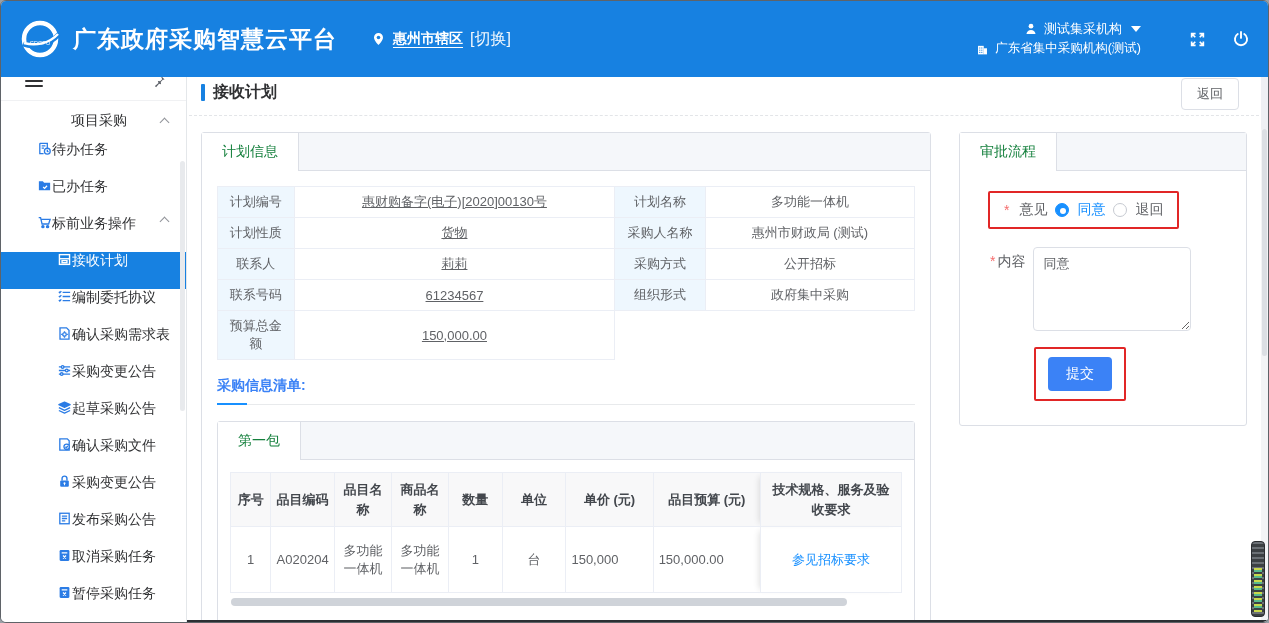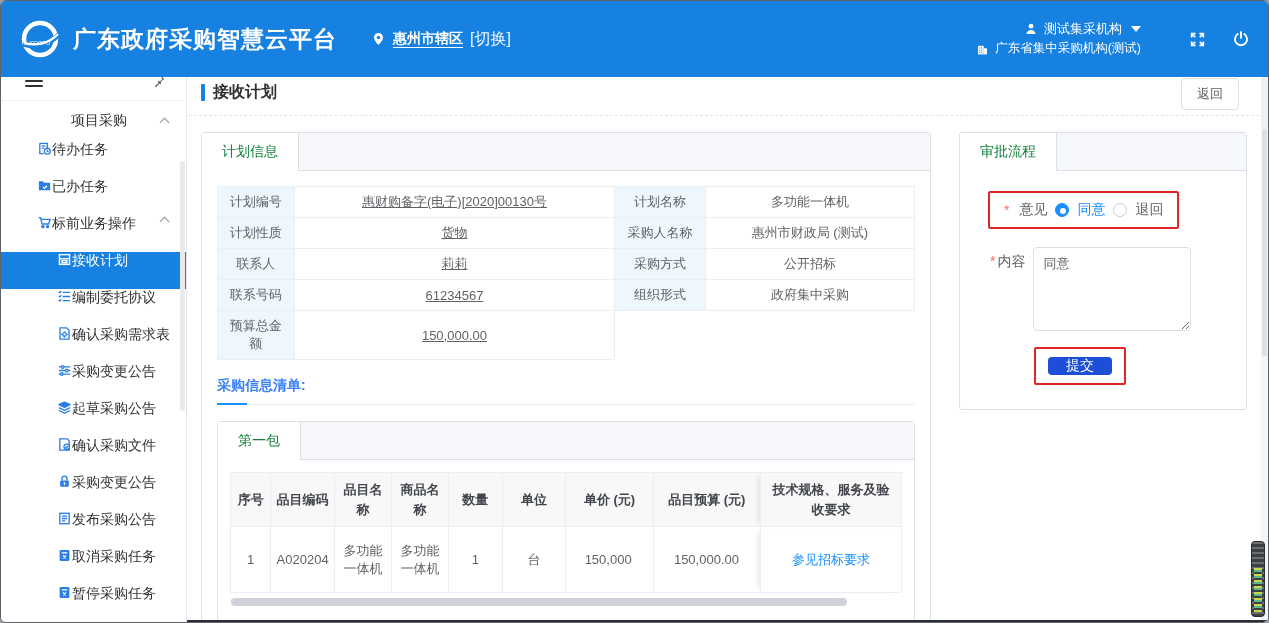--- a/index.html
+++ b/index.html
@@ -77,21 +77,21 @@
   .sec-head { margin-top:16px; padding-bottom:9px; border-bottom:1px solid #e8eaec; position:relative; }
   .sec-head span { color:#3b82f6; font-size:14px; font-weight:bold; }
   .sec-head::after { content:''; position:absolute; left:0; bottom:-1px; width:30px; height:2px; background:#1890ff; }
 
   .inner-card { margin-top:16px; }
   .inner-body { padding:12px 12px 4px 12px; }
   table.pkg-table { width:100%; border-collapse:collapse; font-size:13px; color:#606266; table-layout:fixed; }
   table.pkg-table th, table.pkg-table td { border:1px solid #ebeef5; text-align:center; padding:6px 5px; }
   table.pkg-table th { background:#f8f8f9; color:#43474d; font-weight:bold; height:54px; line-height:1.5; }
   table.pkg-table td { height:66px; }
-  table.pkg-table .num { text-align:right; padding-right:21px; }
+  table.pkg-table .num { text-align:left; padding-right:21px; }
   table.pkg-table .fixcol { border-left:1px solid #d9dce1; box-shadow:-5px 0 6px -4px rgba(0,0,0,.12); }
   .link { color:#1890ff; cursor:pointer; }
   .hscroll { height:8px; margin:5px 1px 2px 1px; }
   .hthumb { height:8px; width:92%; background:#cfd3d9; border-radius:4px; }
   .pkg-footer { display:flex; justify-content:space-between; align-items:center; padding:12px 4px 12px 2px;
                 font-size:14px; color:#606266; }
   .pkg-footer .total { color:#303133; }
 
   
   .approval-card { width:292px;margin-left:8px; }
@@ -103,21 +103,21 @@
            display:inline-block; position:relative; cursor:pointer; flex:none; }
   .radio.checked { background:#1890ff; border-color:#1890ff; }
   .radio.checked::after { content:''; position:absolute; left:4px; top:4px; width:6px; height:6px;
                           background:#fff; border-radius:50%; }
   .opt.agree { color:#1890ff; }
   .content-row { display:flex; align-items:flex-start; gap:8px; margin:18px 0 16px 14px; }
   .content-row .flabel { margin-top:6px; }
   .content-row textarea { width:158px; height:84px; border:1px solid #dcdfe6; border-radius:4px;
            font-family:inherit; font-size:13px; color:#606266; padding:7px 9px; resize:vertical; outline:none; }
   .submit-box { display:inline-block; padding:8px 12px; margin-left:58px; }
-  .submit-btn { background:#1d4ed8; color:#fff; border:none; border-radius:4px; padding:0 18px;
+  .submit-btn { background:#3b82f6; color:#fff; border:none; border-radius:4px; padding:8px 18px;
                 font-size:14px; cursor:pointer; font-family:inherit; }
 
   
   .win-scroll { position:absolute; top:68px; right:0; bottom:0; width:7px; background:#f3f4f6; }
   .win-scroll .vthumb { position:absolute; top:0; left:1px; width:5px; height:46%; background:#dcdfe4; border-radius:3px; }
   .capture-widget { position:absolute; right:3px; bottom:5px; width:14px; height:76px; background:#3c4043;
             border-radius:4px; border:1px solid #2a2d30;
             background-image:repeating-linear-gradient(to bottom,#6b7075 0 2px,transparent 2px 5px); }
   .capture-widget::after { content:''; position:absolute; left:2px; right:2px; top:26px; height:44px;
             background:repeating-linear-gradient(to bottom,#c9d84b 0 2px,#57b98c 2px 4px,#3c4043 4px 6px); }

